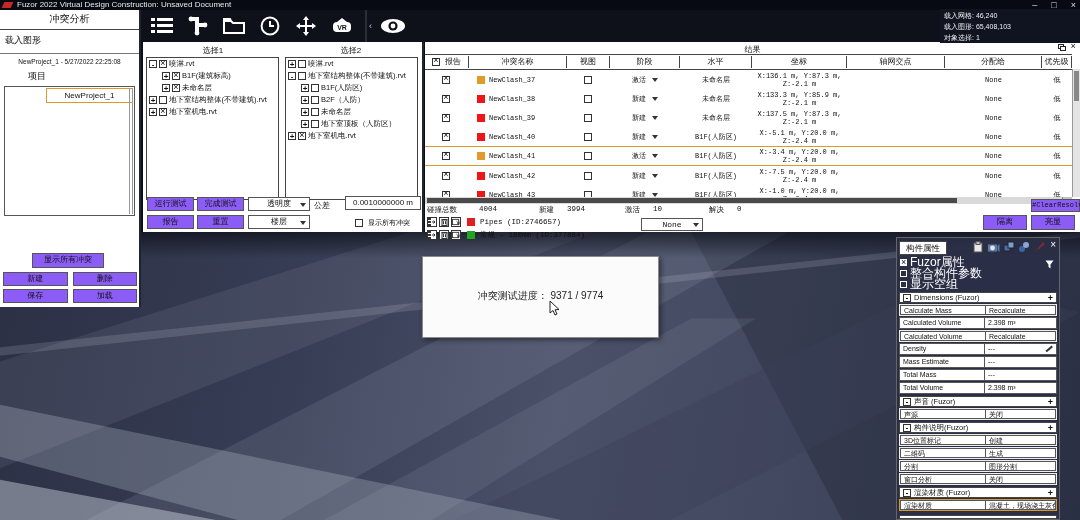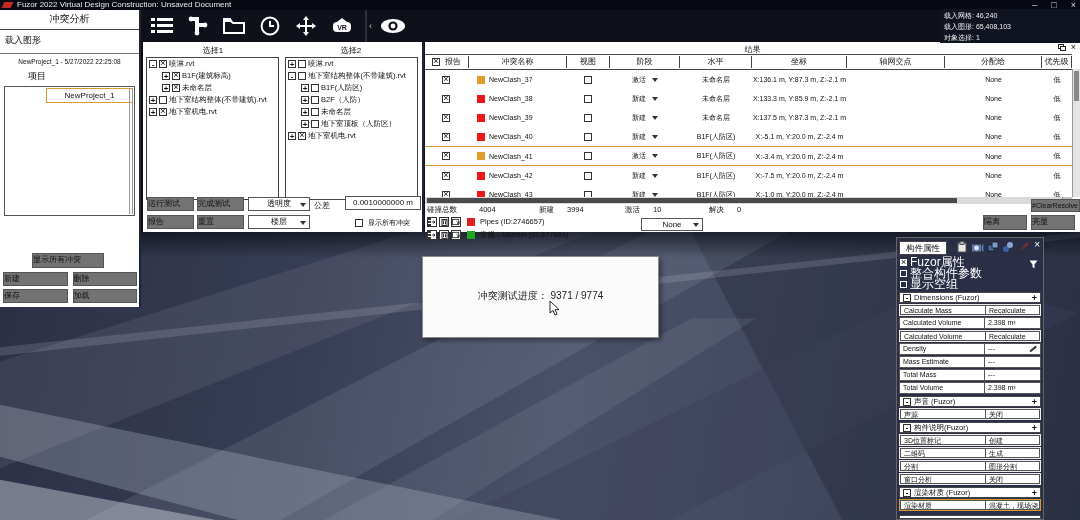--- a/index.html
+++ b/index.html
@@ -31,21 +31,21 @@
   .lp-sect { font-size:9px; padding:4px 0 2px 5px; }
   .lp-row { display:flex; align-items:center; padding:1px 4px; }
   .lp-row label { width:38px; font-size:8px; }
   .lp-row input { flex:1; height:13px; border:1px solid #555; background:#fff; font-size:8px; }
   .lp-sep { border-top:1px solid #777; margin:4px 0 0; }
   .lp-session { font-size:6.5px; text-align:center; padding:4px 0 2px; white-space:nowrap; }
   .lp-proj { font-size:9px; padding:3px 0 2px 28px; }
   .lp-list { position:relative; margin:1px 4px; height:130px; border:1px solid #555; overflow:hidden;padding-left:40px; }
   .lp-listitem { margin:1px; border:1px solid #d79b2f; height:15px; line-height:14px; text-align:center; font-size:8px; background:#fff; }
   .lp-scroll { position:absolute; right:1px; top:1px; bottom:1px; width:4px; border-left:1px solid #999; border-right:1px solid #999; }
-  .btn { border:1px solid #555; background:#737373; font-size:8px; line-height:12px; cursor:default; }
+  .btn { border:1px solid #555; background:#8b5cf6; text-align:center; font-size:8px; line-height:12px; cursor:default; }
   .lp-detect { position:absolute; left:32px; top:243px; width:72px; height:15px; }
   .lp-grid { position:absolute; left:3px; top:262px; width:134px; display:grid; grid-template-columns:1fr 1fr; gap:3px 5px; }
   .lp-grid .btn { height:14px; }
 
   
   .midpanel { left:143px; top:42px; width:281px; height:190px; border-right:2px solid #20242e; z-index:20; }
   .sel-title { position:absolute; top:3px; width:120px; text-align:center; font-size:8px; }
   .treebox { position:absolute; top:15px; width:133px; height:143px; border:1px solid #444; overflow:hidden; background:#fff; }
   .tree-row { display:flex; align-items:center; height:12px; white-space:nowrap; }
   .tbox { width:8px; height:8px; border:1px solid #333; font-size:8px; line-height:7px; text-align:center; flex:0 0 8px; margin-right:2px; background:#fff; position:relative; }
@@ -55,21 +55,21 @@
 
   
   .tc-btn { position:absolute; height:14px; }
   .ddown { position:absolute; height:14px; border:1px solid #555; background:#fff; font-size:8px; line-height:12px; text-align:center; }
   .ddown .arrow { position:absolute; right:3px; top:5px; width:0; height:0; border-left:3px solid transparent; border-right:3px solid transparent; border-top:4px solid #333; }
   .tc-label { position:absolute; font-size:8px; }
   .tc-field { position:absolute; height:14px; border:1px solid #555; background:#fff; font-size:8px; line-height:12px; text-align:center; }
   .tc-check { position:absolute; display:flex; align-items:center; font-size:7px; gap:3px; }
 
   
-  .results { left:425px; top:42px; width:655px; height:190px; z-index:20; }
+  .results { left:425px; top:42px; width:655px; height:190px; z-index:20;font-family:Liberation Mono, monospace; }
   .res-title { position:absolute; top:2px; left:0; width:100%; text-align:center; font-size:8px; }
   .res-icons { position:absolute; right:4px; top:1px; display:flex; gap:5px; align-items:center; }
   .float-ic { position:relative; width:8px; height:7px; }
   .float-ic i { position:absolute; border:1px solid #222; background:#fff; width:6px; height:5px; display:block; }
   .float-ic i:first-child { left:0; top:0; }
   .float-ic i:last-child { left:2px; top:2px; }
   .res-x { font-size:9px; line-height:8px; color:#111; }
   .thead, .trow { display:flex; align-items:center; }
   .thead { position:absolute; left:0; top:12px; width:647px; height:15px; border-top:1px solid #444; }
   .thead .cell { border-right:1px solid #444; height:12px; line-height:12px; font-size:8px; text-align:center; }
@@ -111,21 +111,21 @@
   .s6 { clip-path:polygon(64% 0%,100% 0%,100% 100%,78% 100%); background:rgba(22,26,40,.28); }
   .s7 { clip-path:polygon(0% 40%,100% 0%,100% 2%,0% 43%); background:rgba(215,220,235,.16); }
   .s8 { clip-path:polygon(30% 100%,64% 30%,70% 30%,40% 100%); background:rgba(200,205,220,.10); }
 
   
   .progress { position:absolute; left:422px; top:256px; width:237px; height:82px; background:#fbfbfb; border:1px solid #8a8a8a; box-shadow:2px 2px 5px rgba(0,0,0,.45); z-index:30; }
   .progress .ptext { position:absolute; left:0; top:32px; width:100%; text-align:center; font-size:10px; color:#222; }
   .cursor { position:absolute; left:549px; top:300px; z-index:50; }
 
   
-  .props { position:absolute; left:896px; top:237px; width:148px; height:283px; background:rgba(42,46,70,.93); border:1px solid #666; z-index:25; color:#fff; overflow:hidden; }
+  .props { position:absolute; left:896px; top:237px; width:164px; height:283px; background:rgba(42,46,70,.93); border:1px solid #666; z-index:25; color:#fff; overflow:hidden; }
   .props-head { position:relative; height:15px; margin:2px; display:flex; align-items:center; }
   .props-title { background:#fff; color:#111; border:1px solid #444; font-size:8.5px; line-height:12px; padding:0 6px; height:14px; }
   .props-icons { position:absolute; right:12px; top:1px; display:flex; gap:3px; }
   .props-x { position:absolute; right:1px; top:-1px; font-size:10px; color:#fff; }
   .pcheck-row { display:flex; align-items:center; gap:3px; height:11px; margin:0 3px; font-size:12px; color:#fff; position:relative; }
   .pcheck { width:7px; height:7px; border:1px solid #fff; background:transparent; position:relative; flex:0 0 7px; }
   .pcheck.checked { background:#fff; }
   .pcheck.checked::after { content:"×"; position:absolute; left:0; top:-2px; color:#111; font-size:9px; line-height:9px; }
   .funnel { position:absolute; right:2px; top:1px; }
   .psection { display:flex; align-items:center; height:11px; margin:2px 2px 1px; background:#fff; color:#111; border:1px solid #444; font-size:7.5px; }

